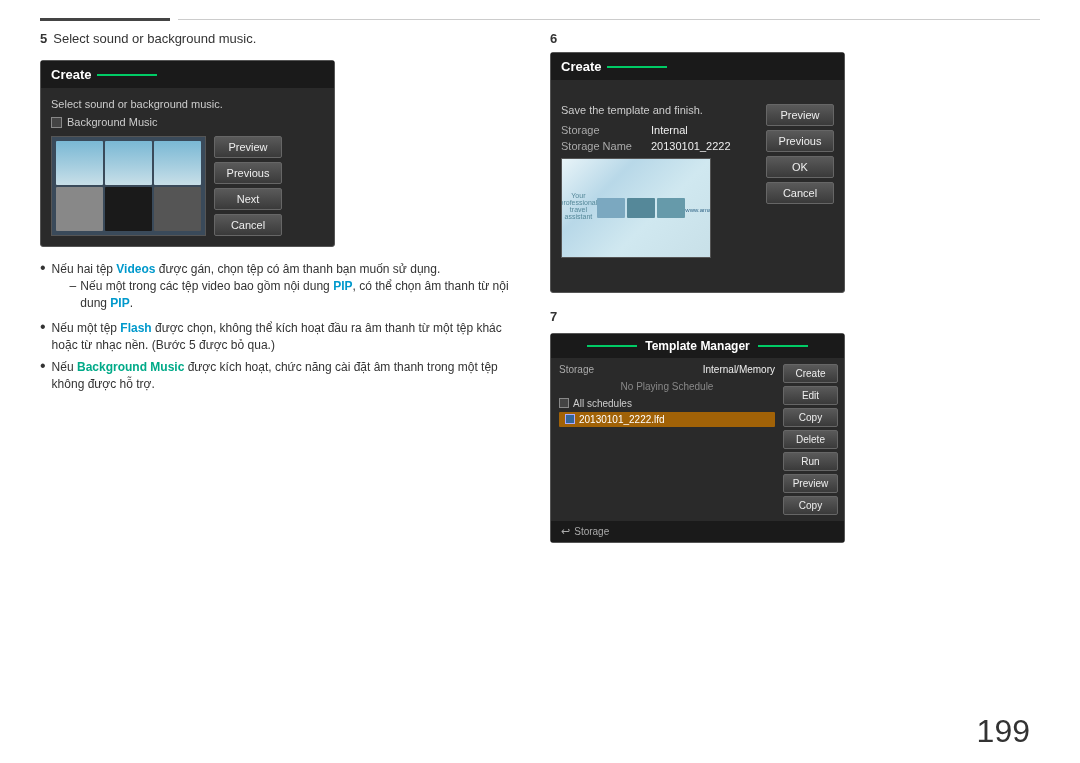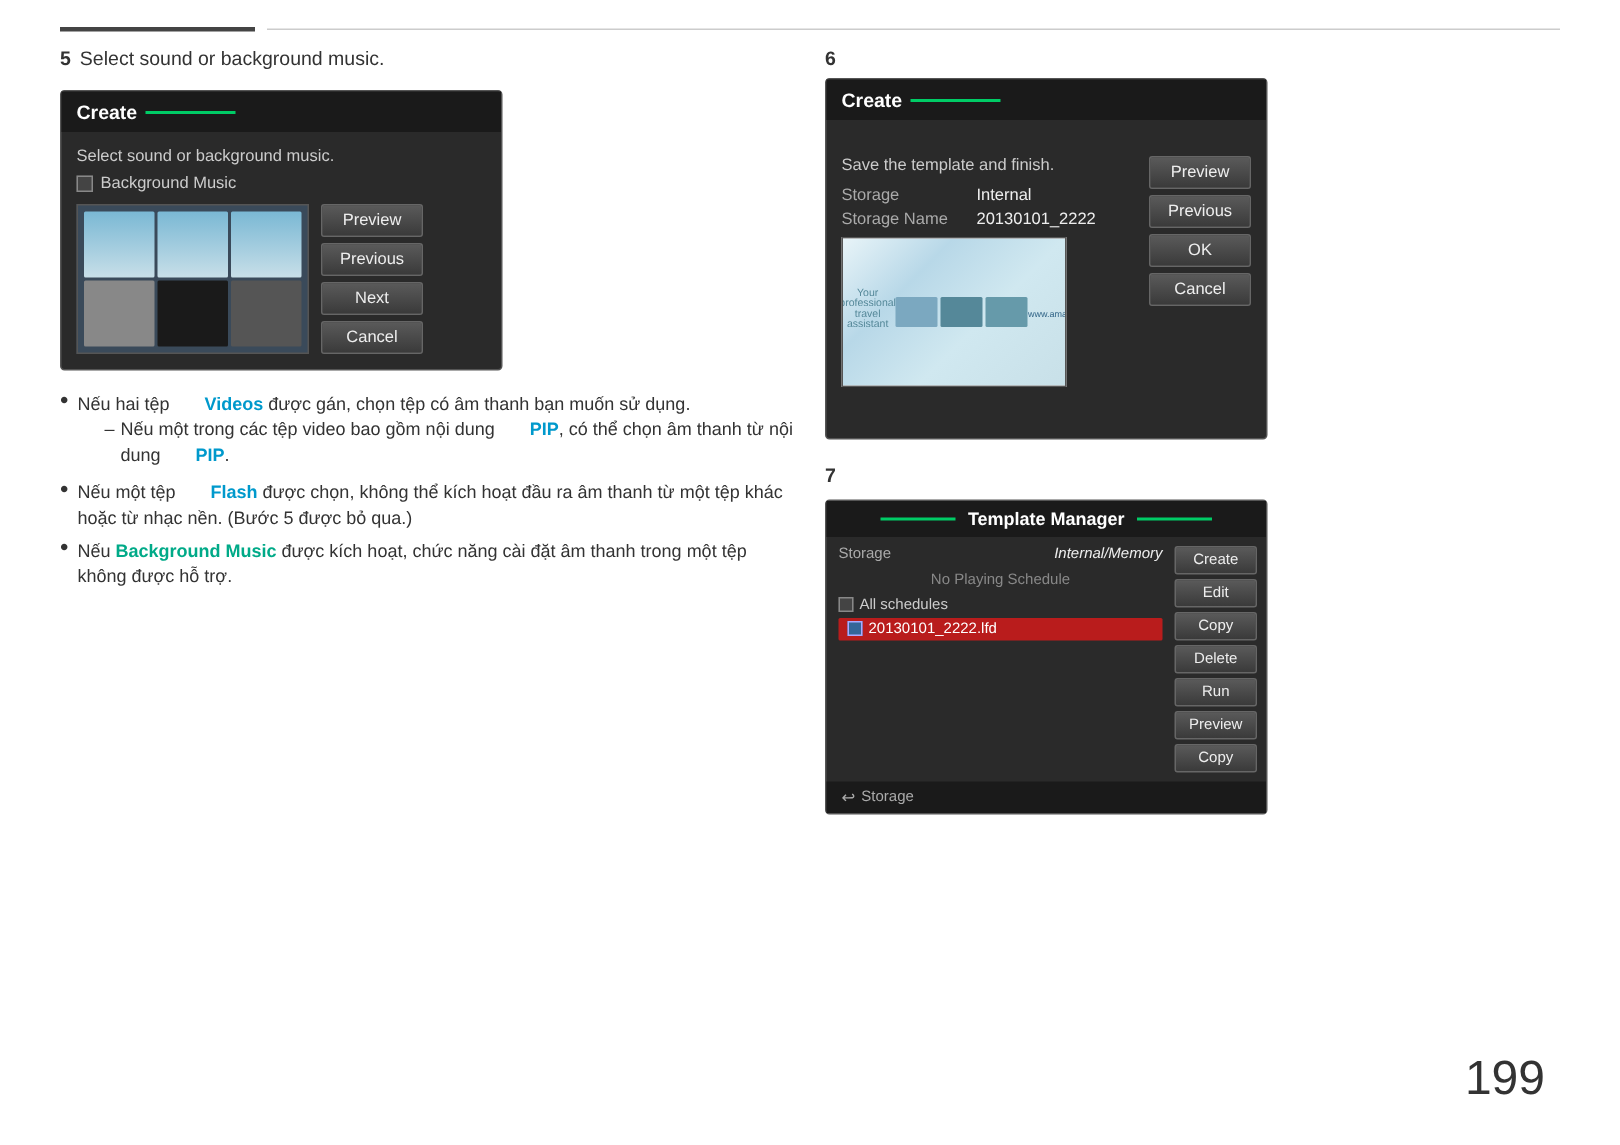--- a/index.html
+++ b/index.html
@@ -270,21 +270,21 @@
       display: flex;
       align-items: flex-start;
       gap: 4px;
       margin-bottom: 4px;
       font-size: 12px;
       line-height: 1.4;
     }
     .dash-char {
       flex-shrink: 0;
     }
-    .highlight-blue { color: #0099cc; font-weight: bold; margin-left: 20px; }
+    .highlight-blue { color: #0099cc; font-weight: bold; }
     .highlight-teal { color: #00aa88; font-weight: bold; }
 
     
     .right-bullets-section {
       margin-top: 14px;
       font-size: 12px;
       line-height: 1.5;
       color: #333;
     }
     .step7-label {
@@ -331,21 +331,20 @@
     }
     .tm-storage-row {
       display: flex;
       justify-content: space-between;
       margin-bottom: 4px;
       font-size: 10px;
       color: #aaa;
     }
     .tm-storage-val {
       color: #eee;
-      font-style: italic;
     }
     .tm-no-schedule {
       color: #888;
       font-size: 10px;
       text-align: center;
       margin: 6px 0;
     }
     .tm-all-schedules {
       display: flex;
       align-items: center;
@@ -354,21 +353,21 @@
       color: #ccc;
       margin-bottom: 3px;
     }
     .tm-checkbox {
       width: 10px;
       height: 10px;
       border: 1px solid #888;
       background: #444;
     }
     .tm-file-item {
-      background: #b91c1c;
+      background: #a16207;
       padding: 2px 6px;
       font-size: 10px;
       color: #fff;
       display: flex;
       align-items: center;
       gap: 4px;
       border-radius: 1px;
     }
     .tm-file-checkbox {
       width: 10px;
@@ -403,21 +402,21 @@
       font-size: 10px;
       color: #aaa;
     }
     .return-icon {
       color: #aaa;
       font-size: 11px;
     }
 
     .page-number {
       position: absolute;
-      bottom: 26px;
+      bottom: 13px;
       right: 50px;
       font-size: 32px;
       color: #333;
       font-weight: 300;
       text-align: center;
     }
 
     .step-row {
       display: flex;
       align-items: flex-start;

